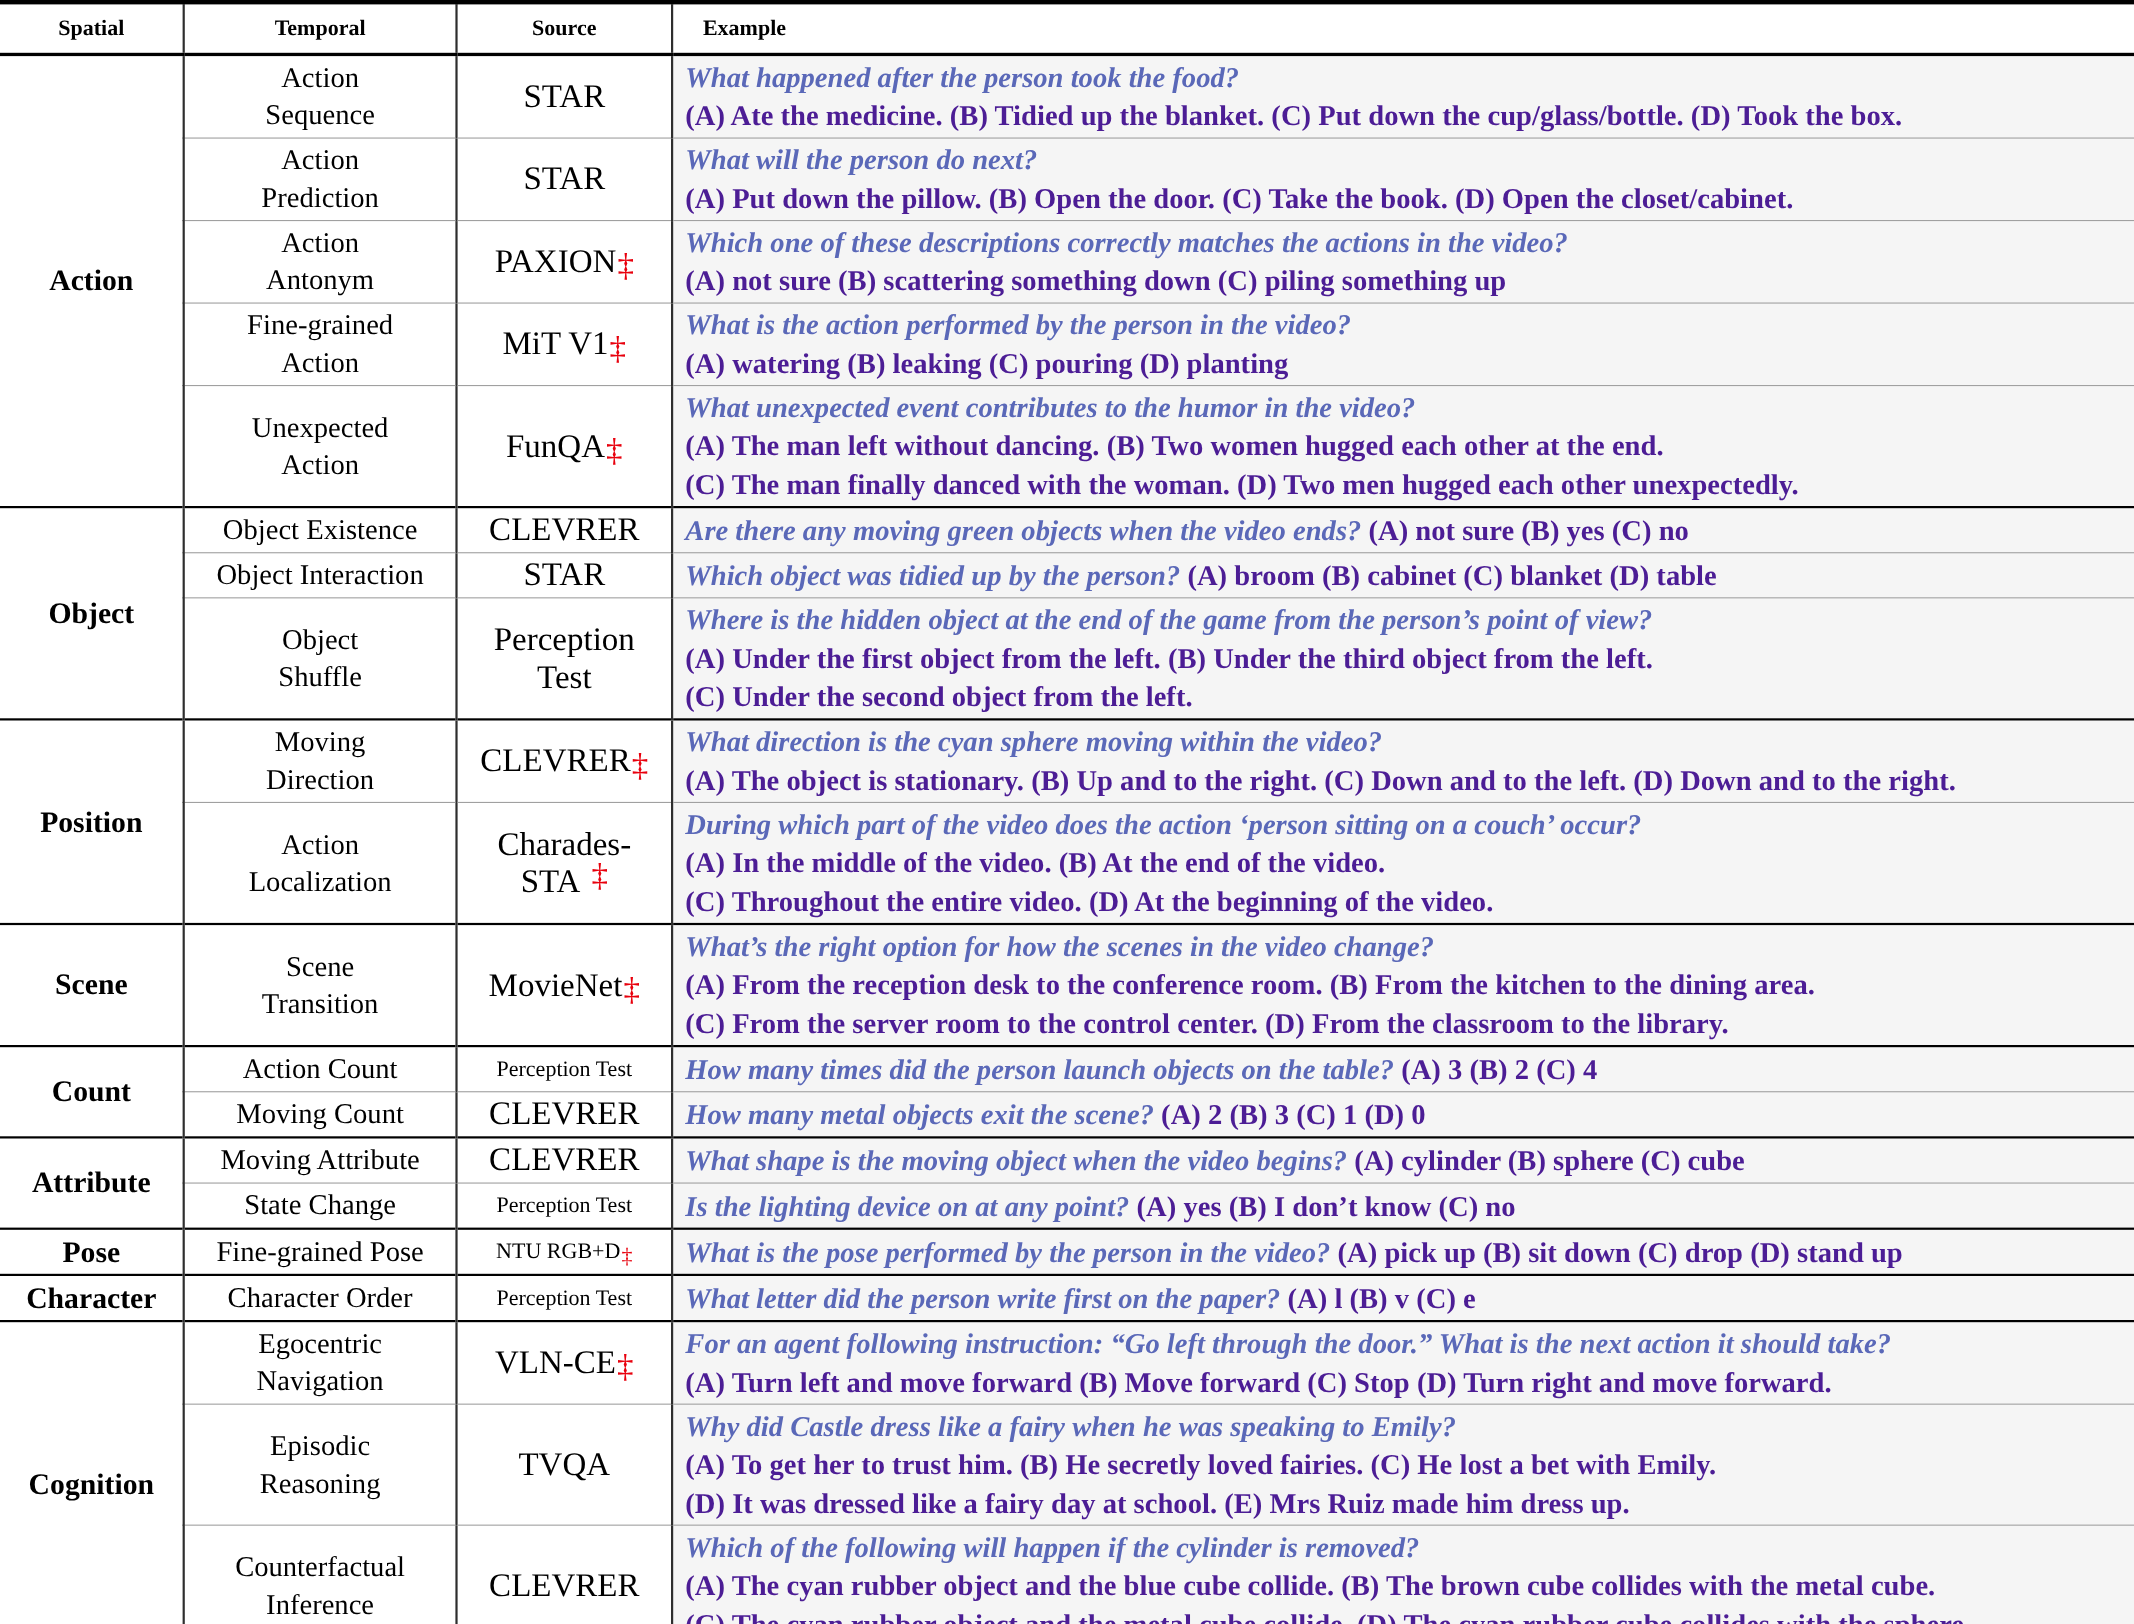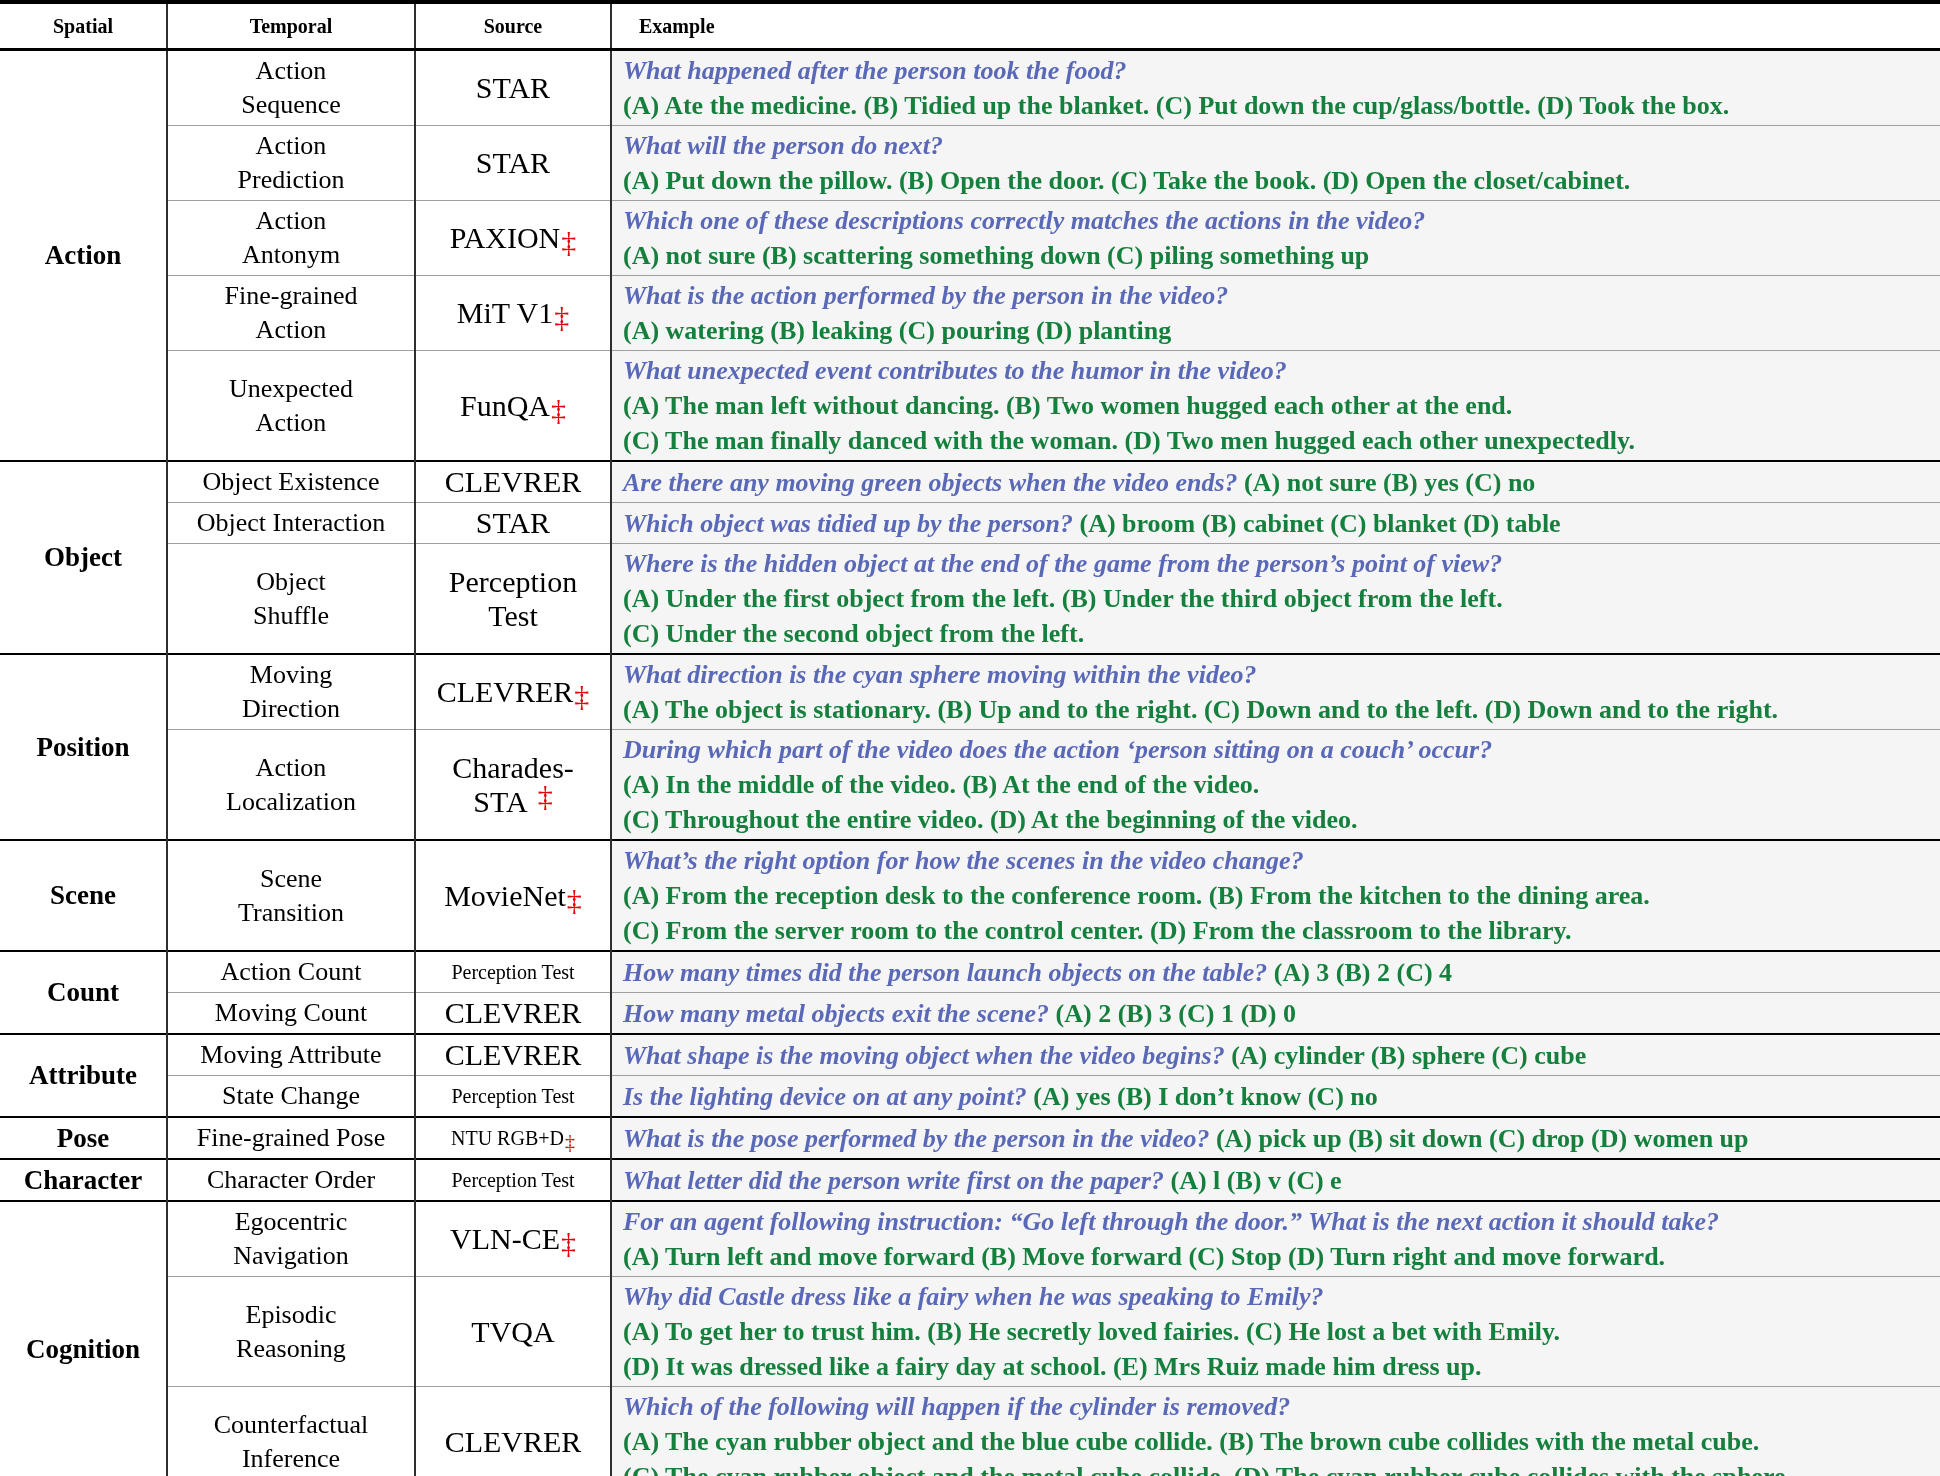--- a/index.html
+++ b/index.html
@@ -18,21 +18,21 @@
   .vb{border-right:2px solid #2e2e2e;}
   tbody tr.sep td{border-top:1.5px solid #a0a0a0;}
   tbody tr.gsep td{border-top:2.5px solid #000;}
   td.c-spatial{font-weight:bold;font-size:27px;text-align:center;background:#fff;}
   td.c-temporal{font-size:26px;text-align:center;line-height:34px;padding:3px 4px;}
   td.c-source{font-size:30px;text-align:center;line-height:34px;padding:3px 4px;}
   td.c-source.small{font-size:20px;}
   td.c-example{background:var(--ex-bg);padding:2px 8px 2px 11px;font-size:26px;}
   .x-line{line-height:35px;font-weight:bold;}
   .q{color:var(--q-color);font-style:italic;}
-  .a{color:#15803d;}
+  .a{color:#4c1d95;}
   .dag{color:var(--dag-color);position:relative;top:4px;margin-left:1px;}
   .dag.dag-offset{top:-6px;margin-left:10px;}
 </style>
 </head>
 <body>
 
 <table>
   <colgroup>
     <col style="width:167px">
     <col style="width:248px">
@@ -170,21 +170,21 @@
         <td class="c-source vb small">Perception Test</td>
         <td class="c-example">
           <div class="x-line"><span class="q">Is the lighting device on at any point?</span> <span class="a">(A) yes (B) I don’t know (C) no</span></div>
         </td>
       </tr>
       <tr class="gsep">
         <td class="c-spatial vb" rowspan="1">Pose</td>
         <td class="c-temporal vb">Fine-grained Pose</td>
         <td class="c-source vb small">NTU RGB+D<span class="dag">‡</span></td>
         <td class="c-example">
-          <div class="x-line"><span class="q">What is the pose performed by the person in the video?</span> <span class="a">(A) pick up (B) sit down (C) drop (D) women up</span></div>
+          <div class="x-line"><span class="q">What is the pose performed by the person in the video?</span> <span class="a">(A) pick up (B) sit down (C) drop (D) stand up</span></div>
         </td>
       </tr>
       <tr class="gsep">
         <td class="c-spatial vb" rowspan="1">Character</td>
         <td class="c-temporal vb">Character Order</td>
         <td class="c-source vb small">Perception Test</td>
         <td class="c-example">
           <div class="x-line"><span class="q">What letter did the person write first on the paper?</span> <span class="a">(A) l (B) v (C) e</span></div>
         </td>
       </tr>

